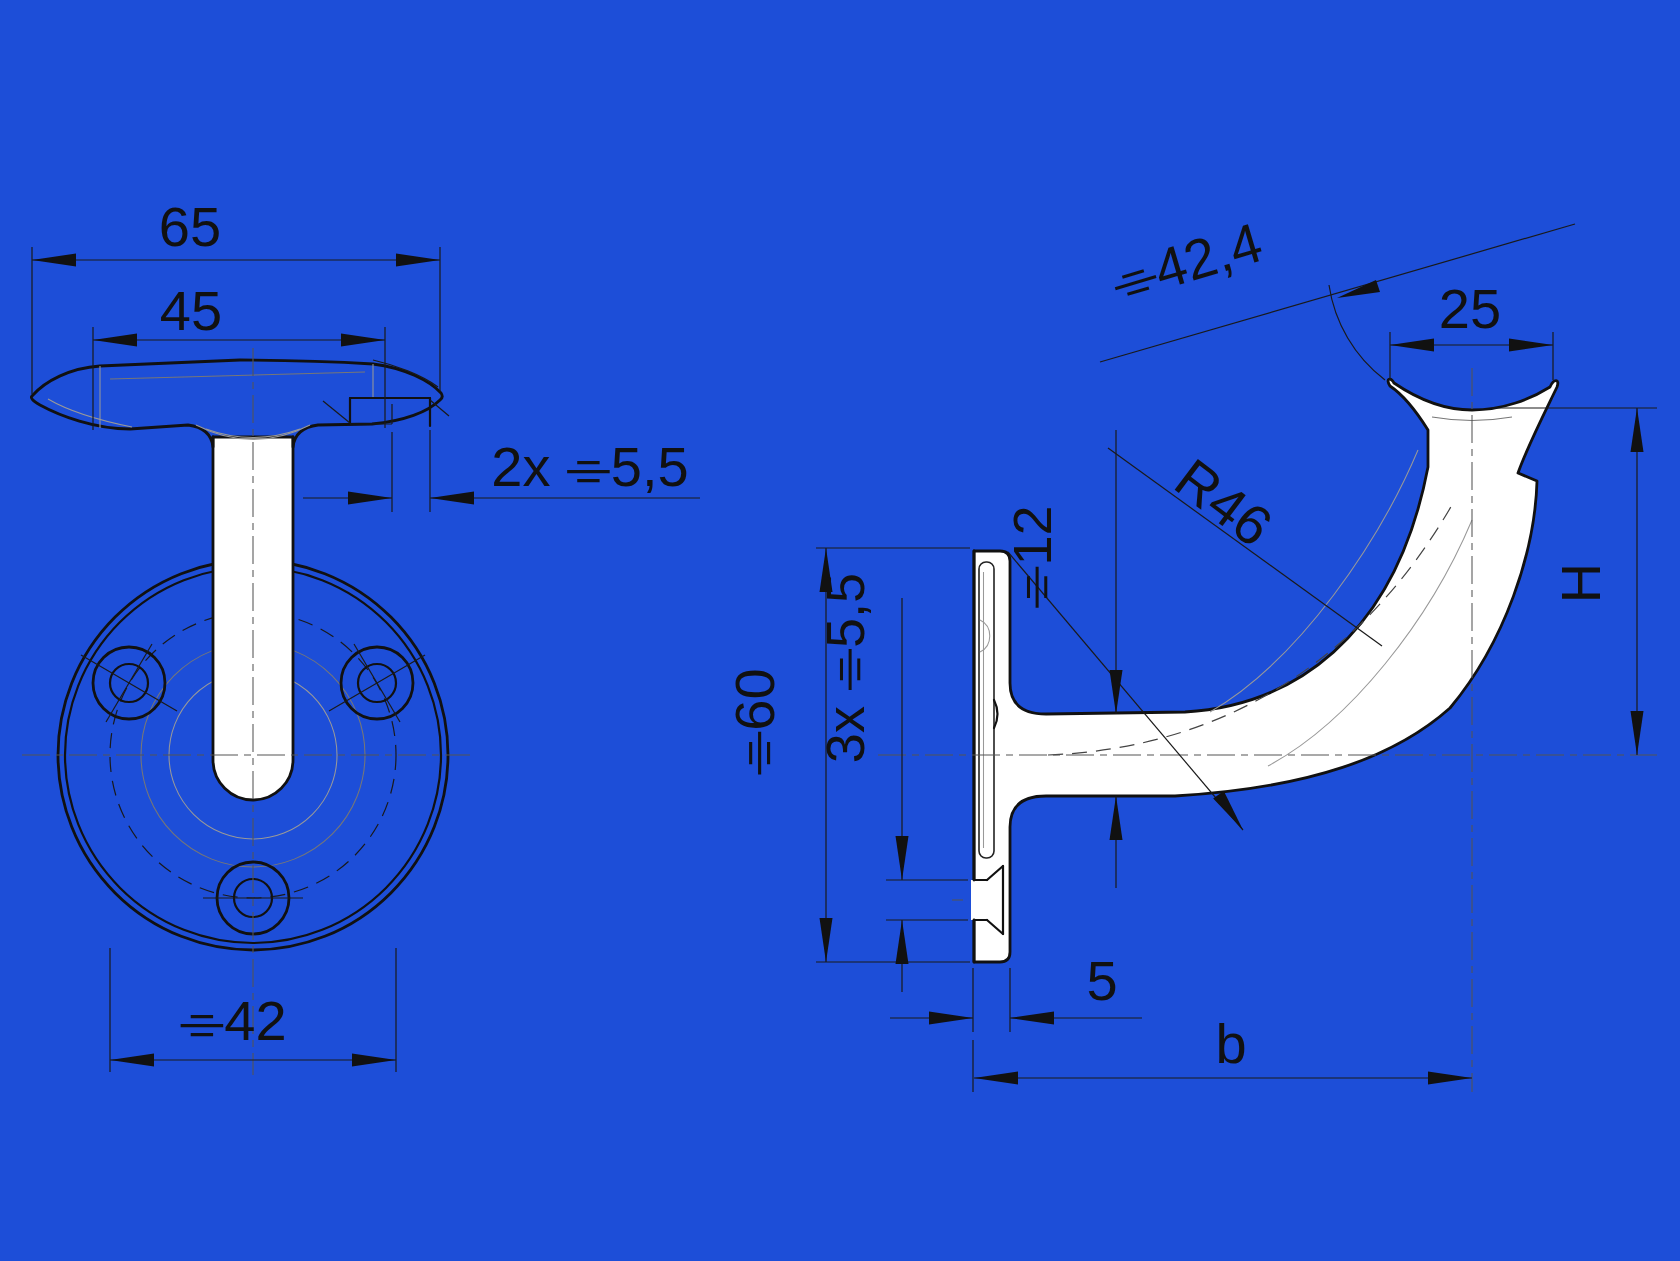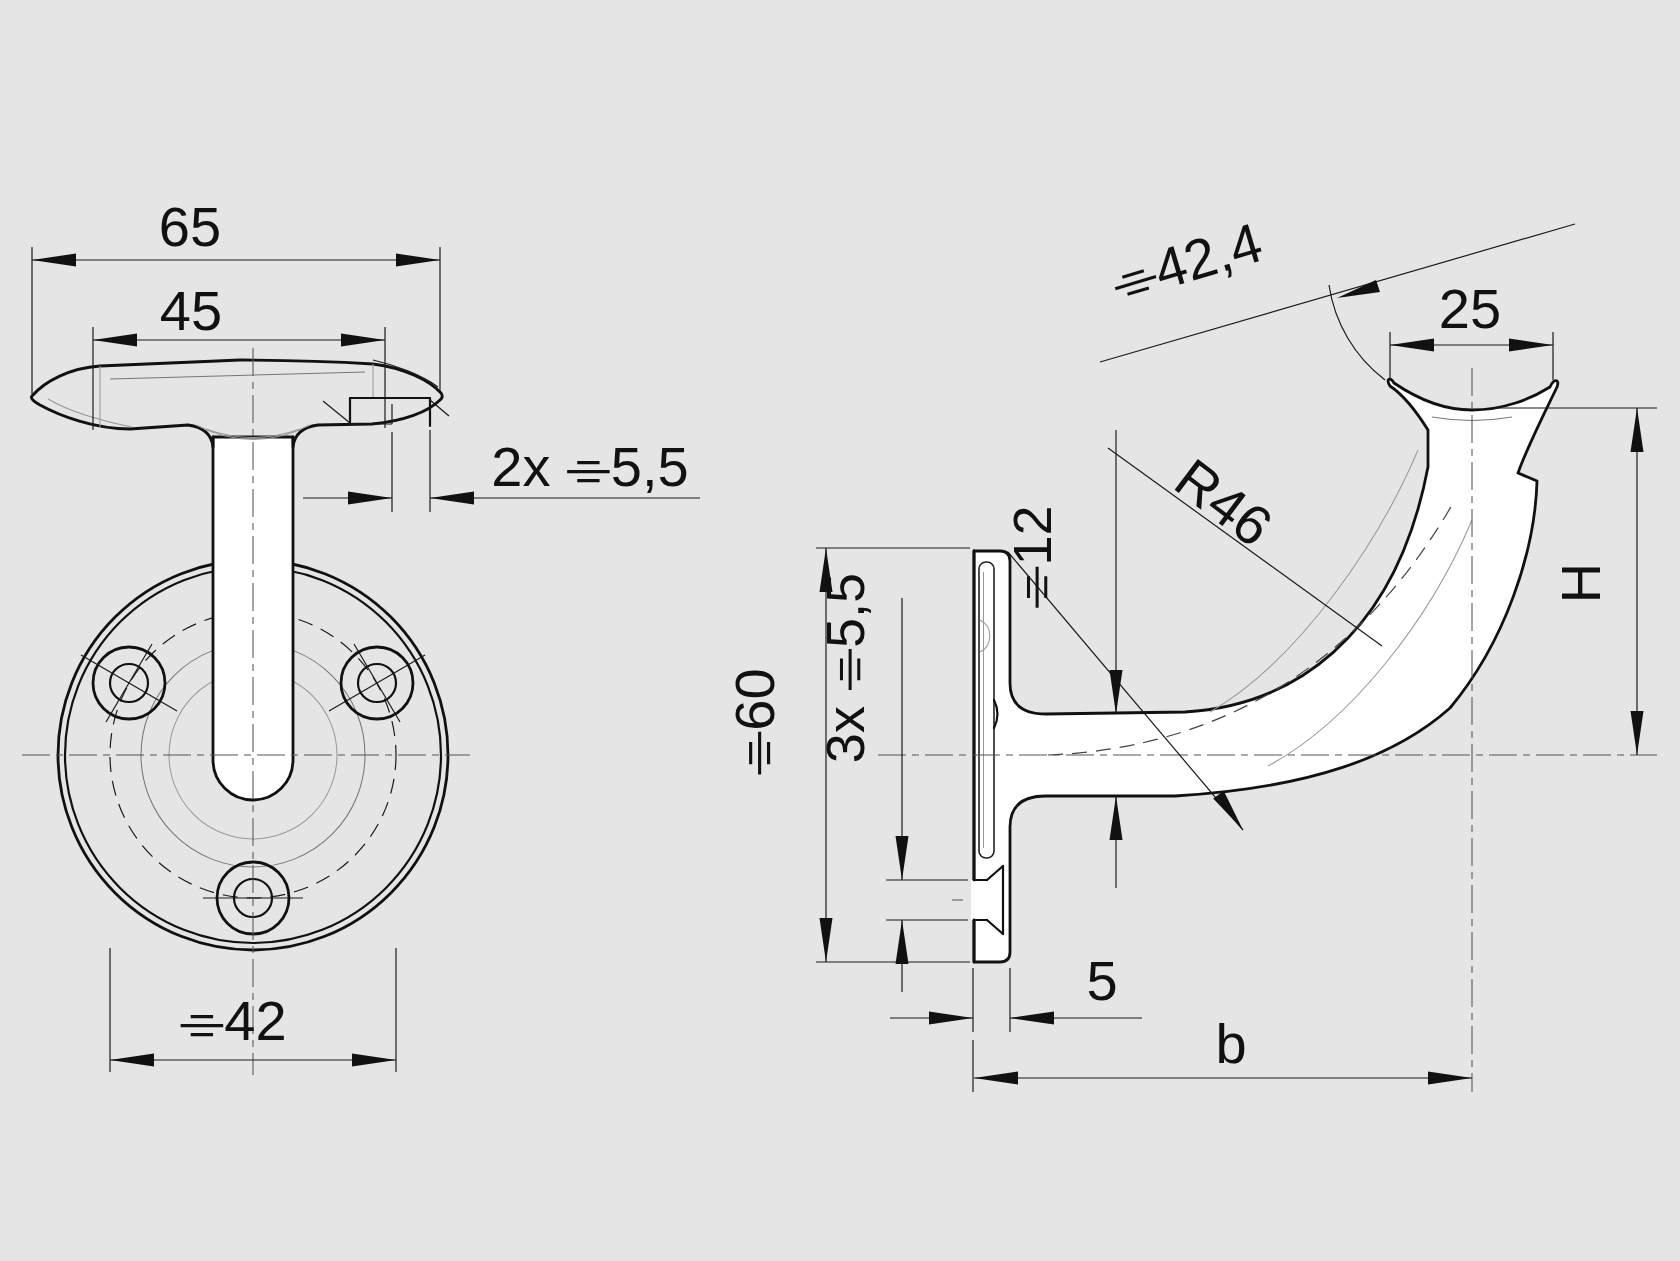--- a/index.html
+++ b/index.html
@@ -1,16 +1,16 @@
 <!DOCTYPE html>
 <html><head>
 <meta charset="utf-8">
 <style>
   html,body{margin:0;padding:0;background:#ffffff;}
-  .stage{width:1680px;height:1261px;background:#e5e5e5;position:relative;font-family:"Liberation Sans","DejaVu Sans",sans-serif;}
+  .stage{width:1680px;height:1261px;background:#1d4ed8;position:relative;font-family:"Liberation Sans","DejaVu Sans",sans-serif;}
   svg{display:block}
   .bold{stroke:#111;stroke-width:2.8;fill:none;stroke-linecap:round;stroke-linejoin:round}
   .med{stroke:#111;stroke-width:2.2;fill:none;stroke-linecap:round}
   .thin{stroke:#1a1a1a;stroke-width:1.2;fill:none}
   .lt{stroke:#999;stroke-width:1.05;fill:none}
   .lt2{stroke:#777;stroke-width:1.05;fill:none}
   .cl{stroke:#555;stroke-width:1.05;fill:none;stroke-dasharray:28 6 7 6}
   .hid{stroke:#444;stroke-width:1.2;fill:none;stroke-dasharray:15 9}
   .arr{fill:#111;stroke:none}
   .dimtxt{font-size:56px;fill:#111;text-anchor:middle}

